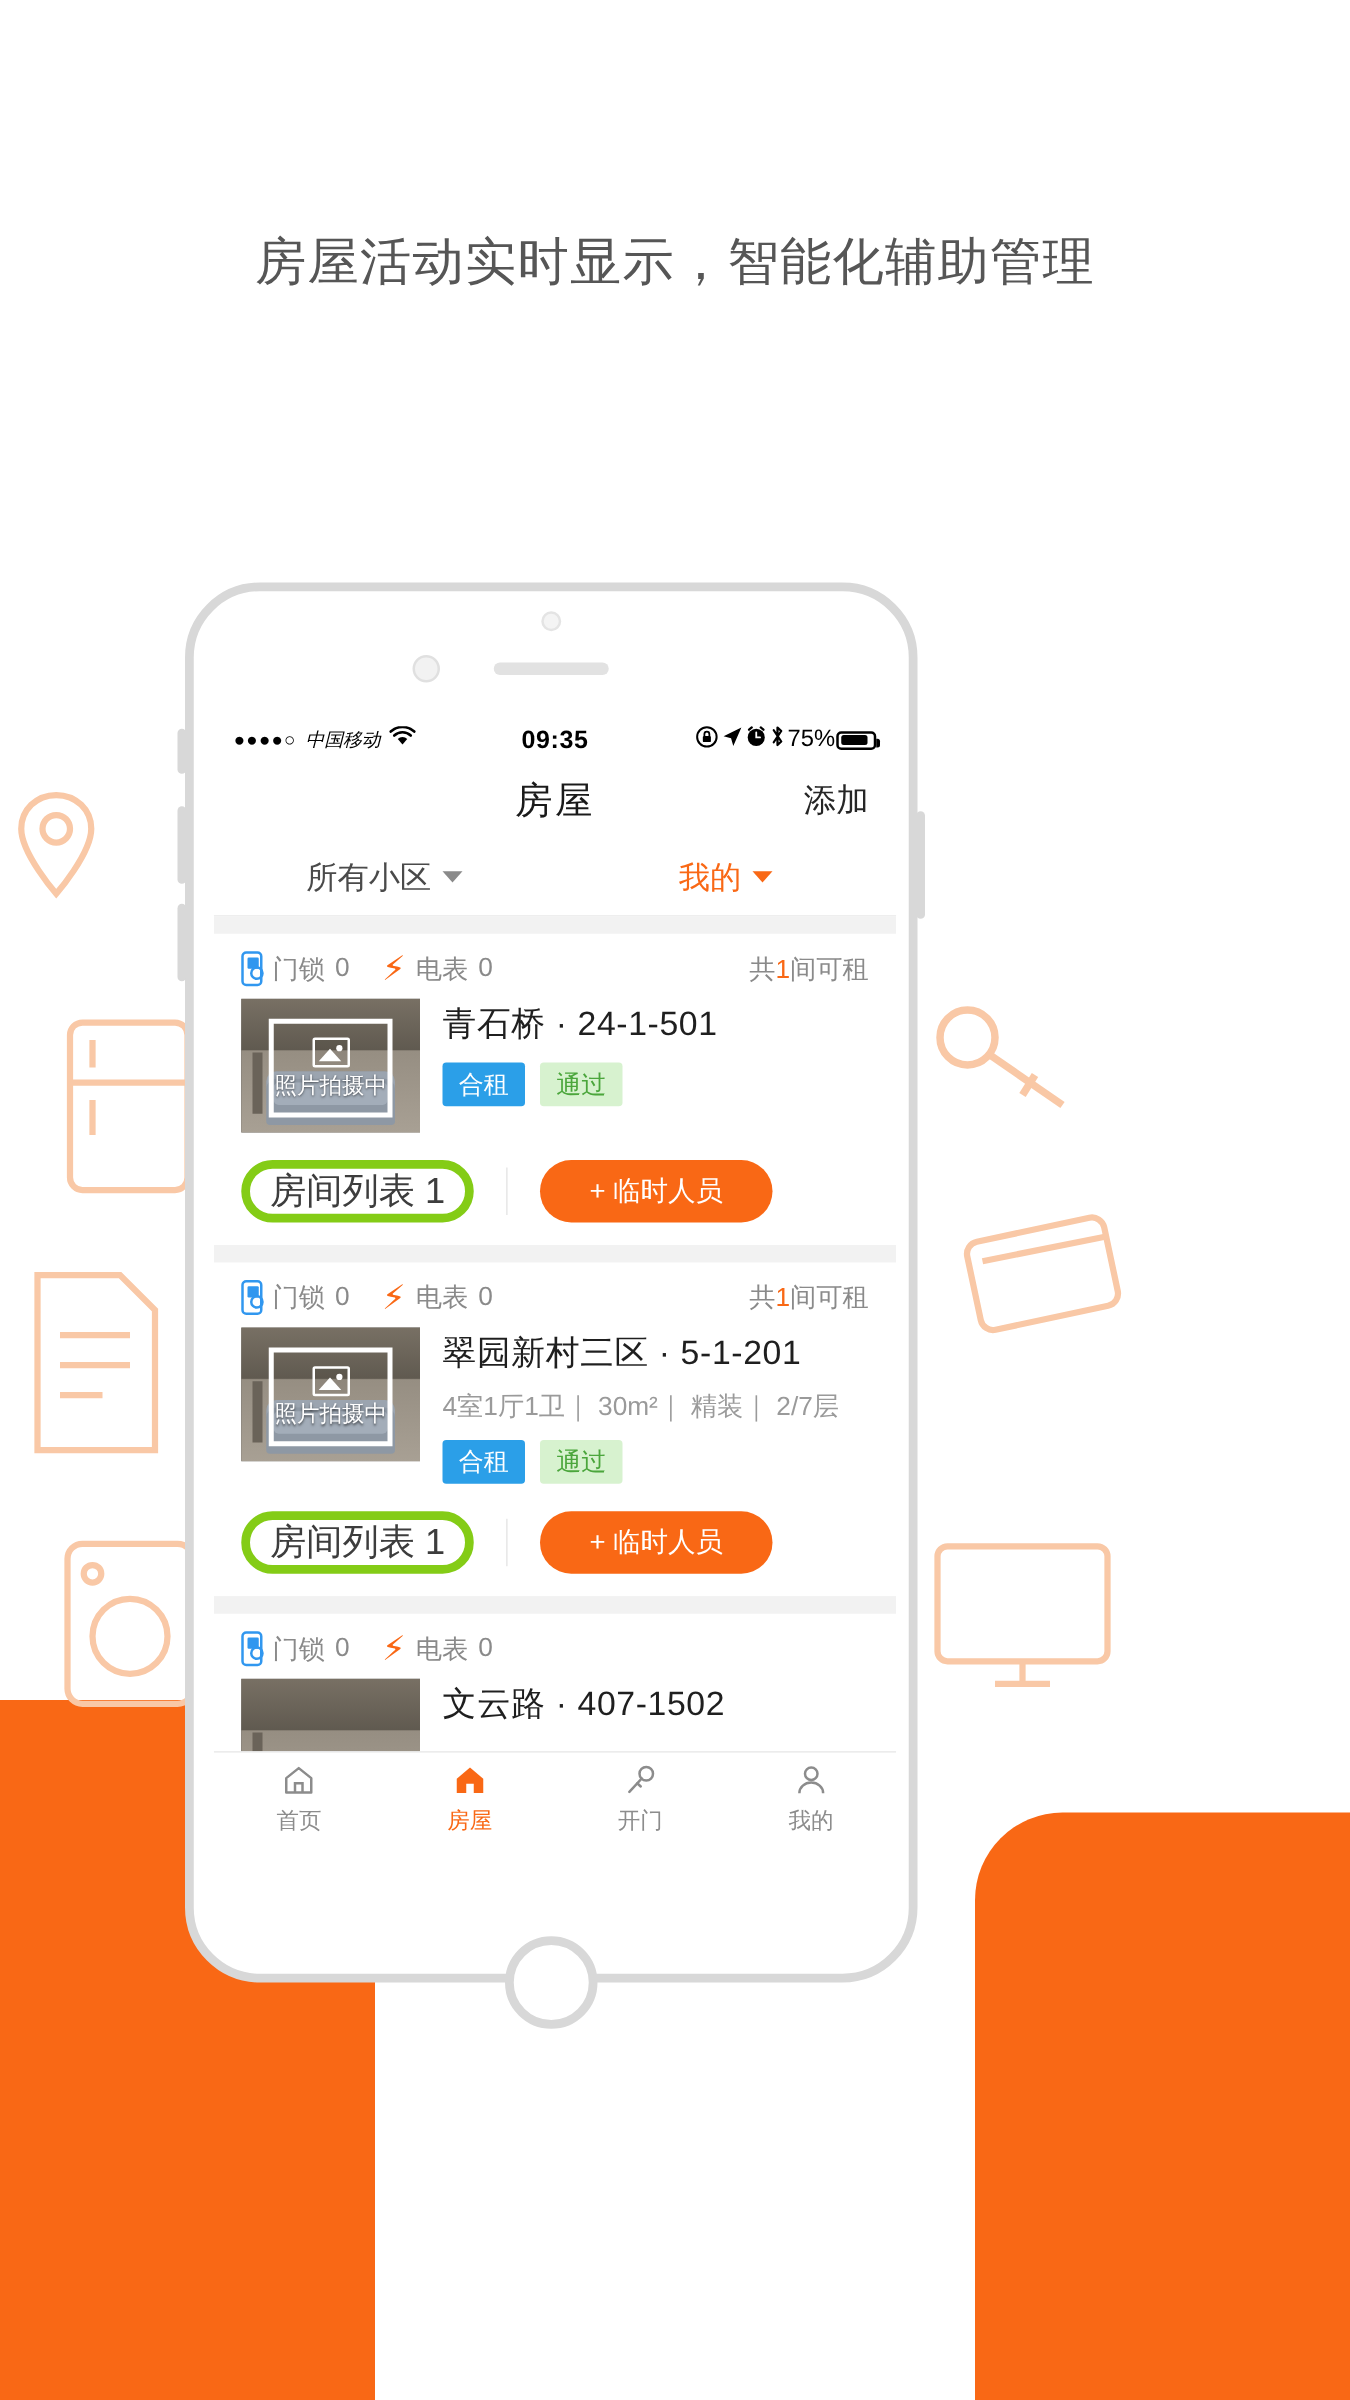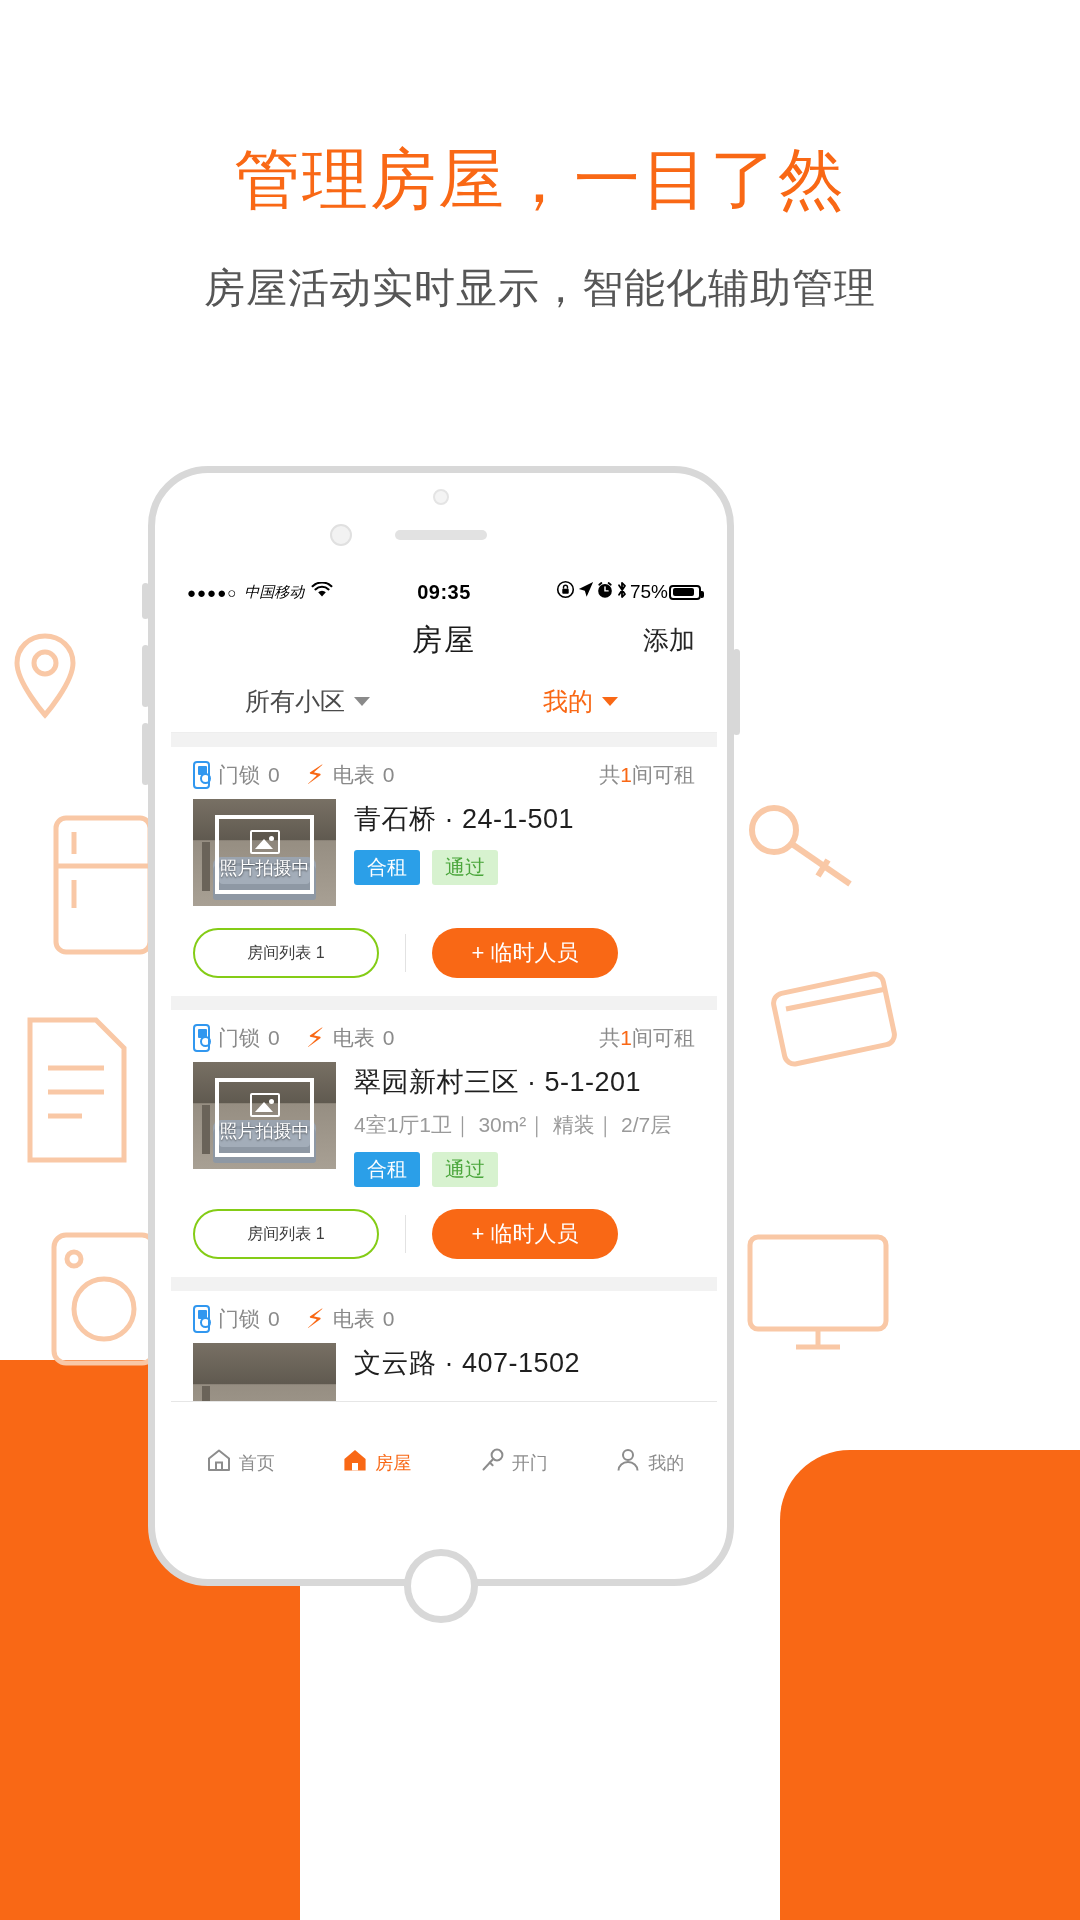--- a/index.html
+++ b/index.html
@@ -215,38 +215,38 @@
   .spec { font-size:21px; color:#9a9a9a; margin-top:11px; white-space:nowrap; }
   .badges { display:flex; gap:12px; margin-top:13px; }
   .badge { font-size:20px; padding:4px 13px; border-radius:3px; }
   .badge-blue { background:#2b9fe8; color:#ffffff; }
   .badge-green { background:#d7f2cf; color:#4ba63c; }
 
   .card-foot {
     display:flex; align-items:center; padding:12px 22px 18px 22px; gap:0;
   }
   .room-btn {
-    flex:none; width:186px; height:50px; border:2px solid #84cc16;
+    flex:none; width:186px; height:50px; border:7px solid #84cc16;
     border-radius:25px; display:flex; align-items:center; justify-content:center;
-    font-size:16px; color:#3d3d3d; background:#fff;
+    font-size:29px; color:#3d3d3d; background:#fff;
   }
   .divider-v { width:1px; height:38px; background:#e2e2e2; margin:0 26px; }
   .temp-btn {
     flex:none; width:186px; height:50px; background:#f96815; border-radius:25px;
     display:flex; align-items:center; justify-content:center;
     font-size:22px; color:#ffffff;
   }
 
   
   .tabbar {
     position:absolute; left:0; right:0; bottom:0; height:74px;
     background:#ffffff; border-top:1px solid #e6e6e6;
     display:flex;
   }
-  .tab { flex:1; display:flex; align-items:flex-end; justify-content:center; gap:5px; }
+  .tab { flex:1; display:flex; flex-direction:column; align-items:center; justify-content:center; gap:5px; }
   .tab-label { font-size:18px; color:#8c8c8c; }
   .tab.active .tab-label { color:#f96815; }
   .tab-ico { width:30px; height:30px; display:flex; align-items:center; justify-content:center; }
 </style>
 </head>
 <body>
 
 <div class="bg-decor">
   <div class="orange-block-left"></div>
   <div class="orange-block-right"></div>
@@ -288,21 +288,20 @@
   </svg>
 
   <svg style="left:738px;top:1225px" width="160" height="140" viewBox="0 0 160 140">
     <rect x="12" y="12" width="136" height="92" rx="8" fill="none" stroke="#f9c8a6" stroke-width="5"></rect>
     <line x1="58" y1="122" x2="102" y2="122" stroke="#f9c8a6" stroke-width="5"></line>
     <line x1="80" y1="104" x2="80" y2="122" stroke="#f9c8a6" stroke-width="5"></line>
   </svg>
 </div>
 
 <div class="headline-wrap">
-  <div class="headline">管理房屋，一目了然</div>
   <div class="subhead">房屋活动实时显示，智能化辅助管理</div>
 </div>
 
 <div class="phone">
   <div class="phone-sensor"></div>
   <div class="phone-speaker"></div>
   <div class="phone-camera"></div>
   <div class="side-btn sb-mute"></div>
   <div class="side-btn sb-volup"></div>
   <div class="side-btn sb-voldn"></div>

